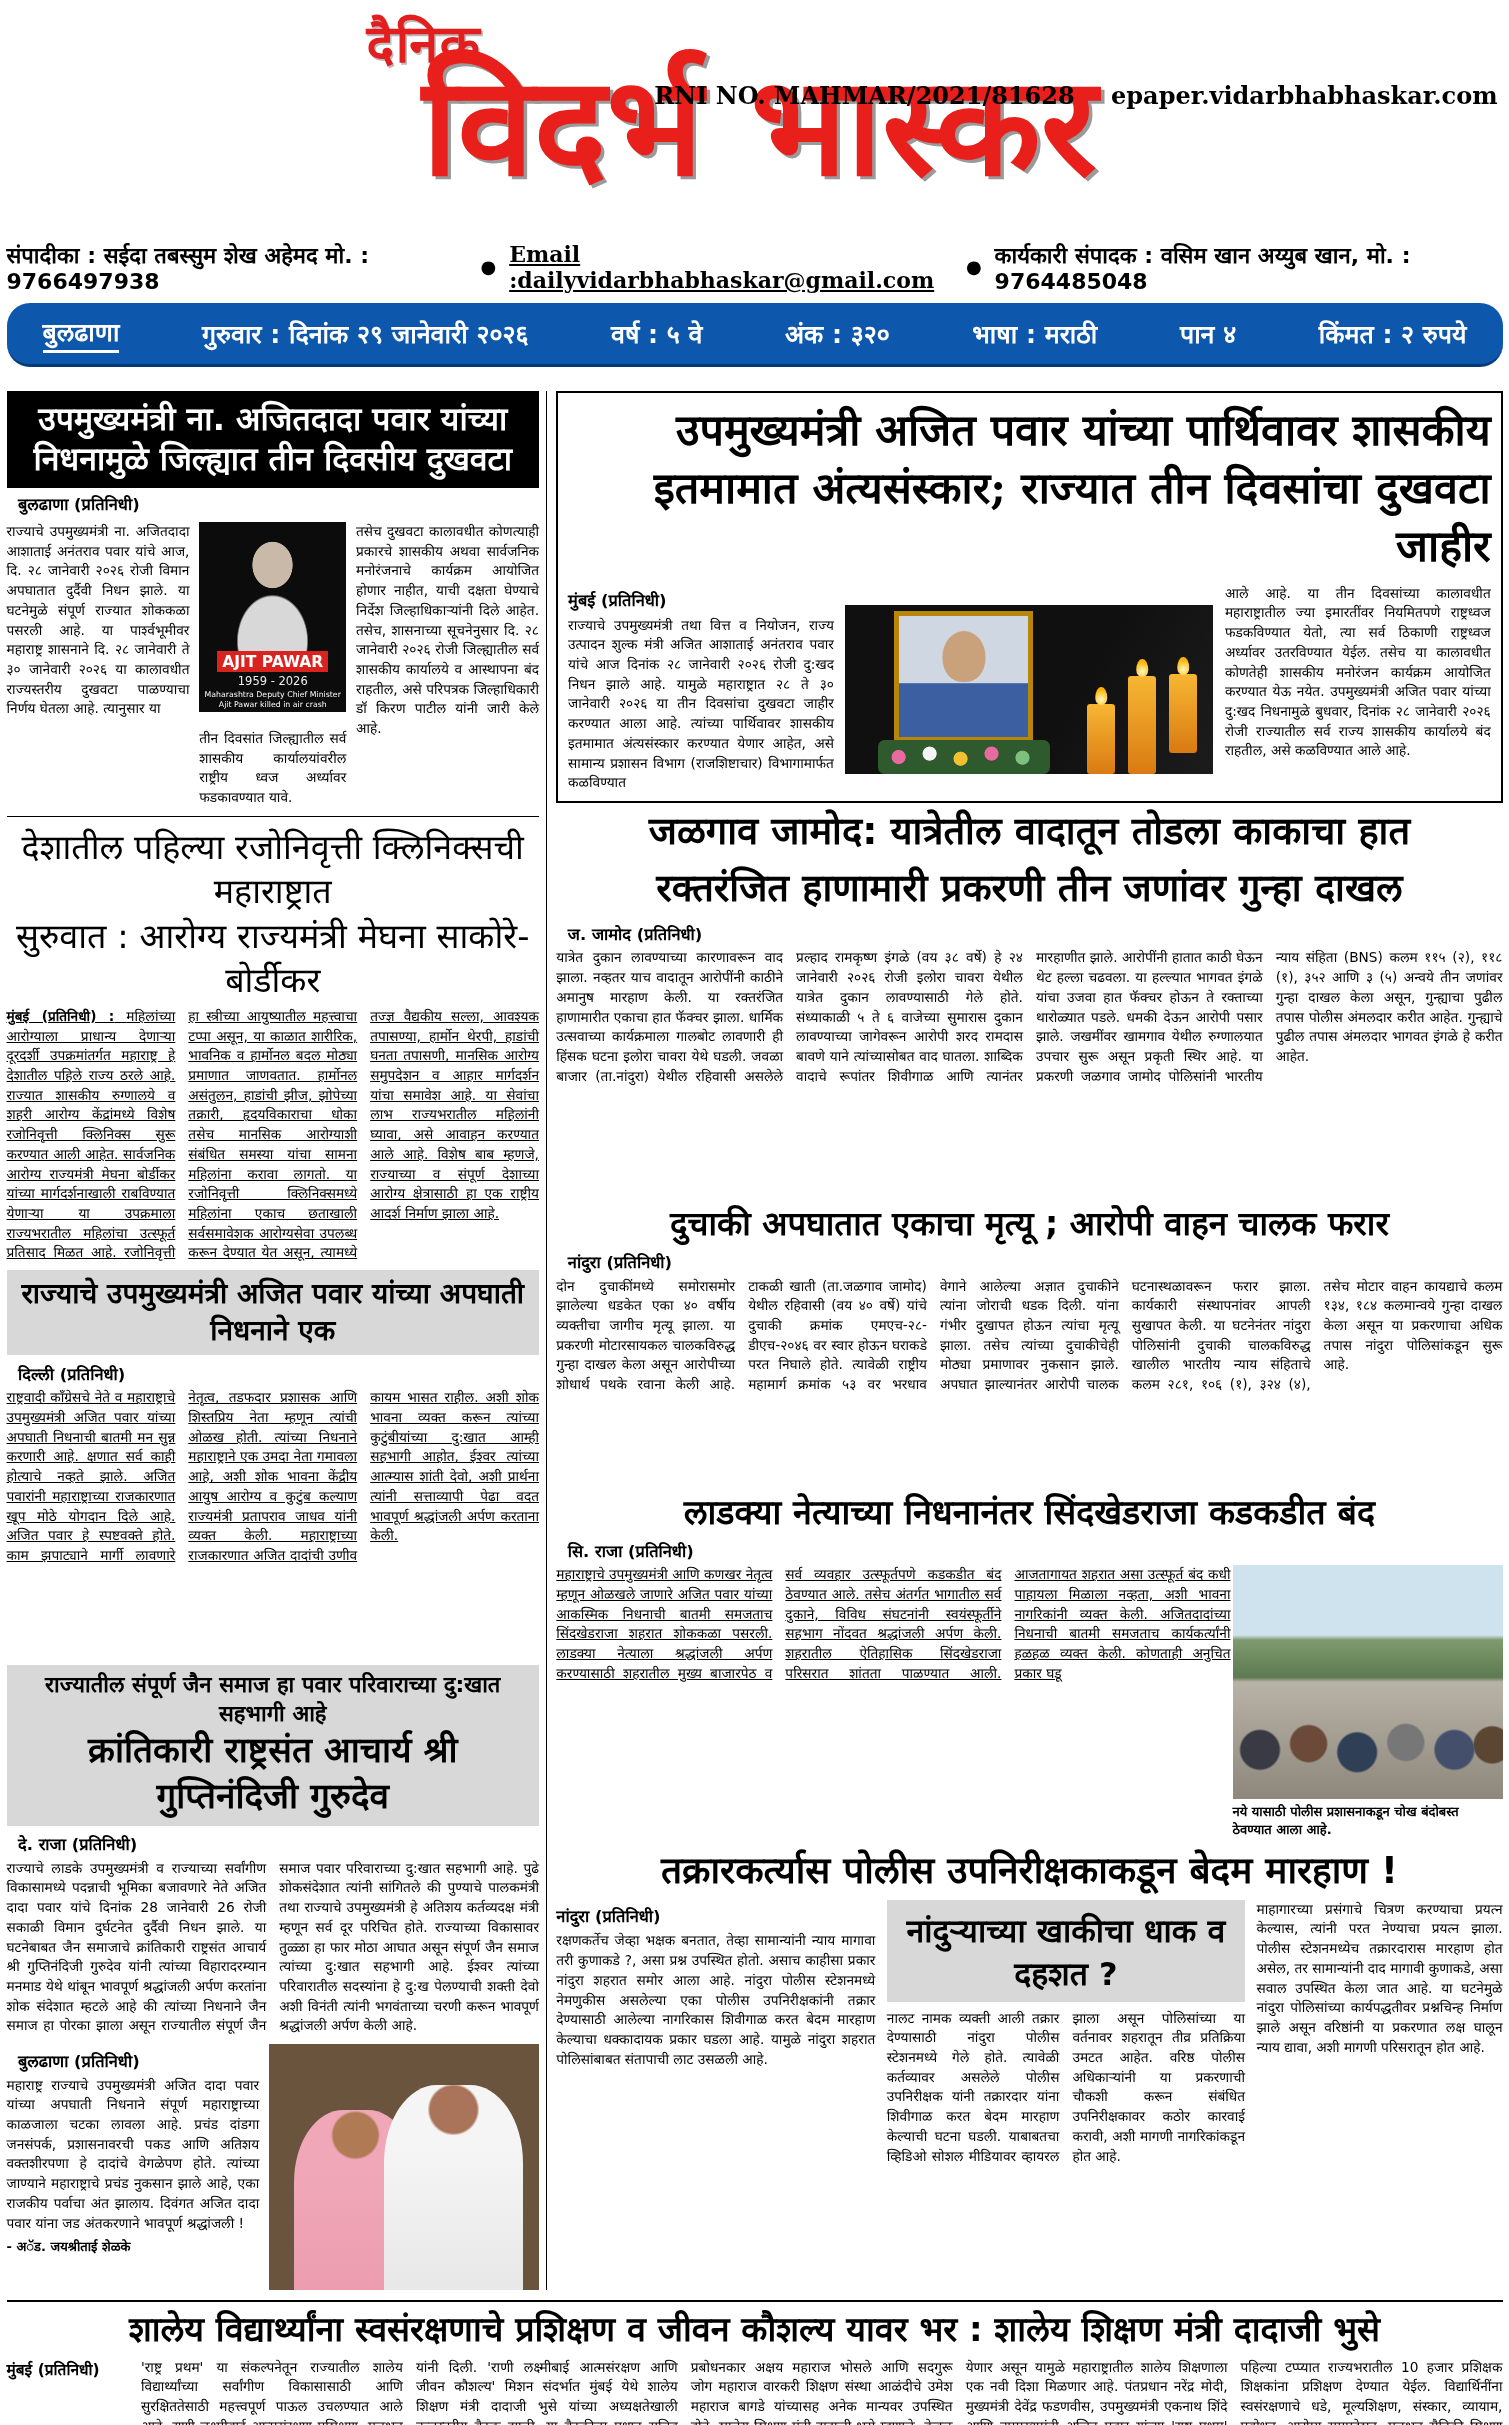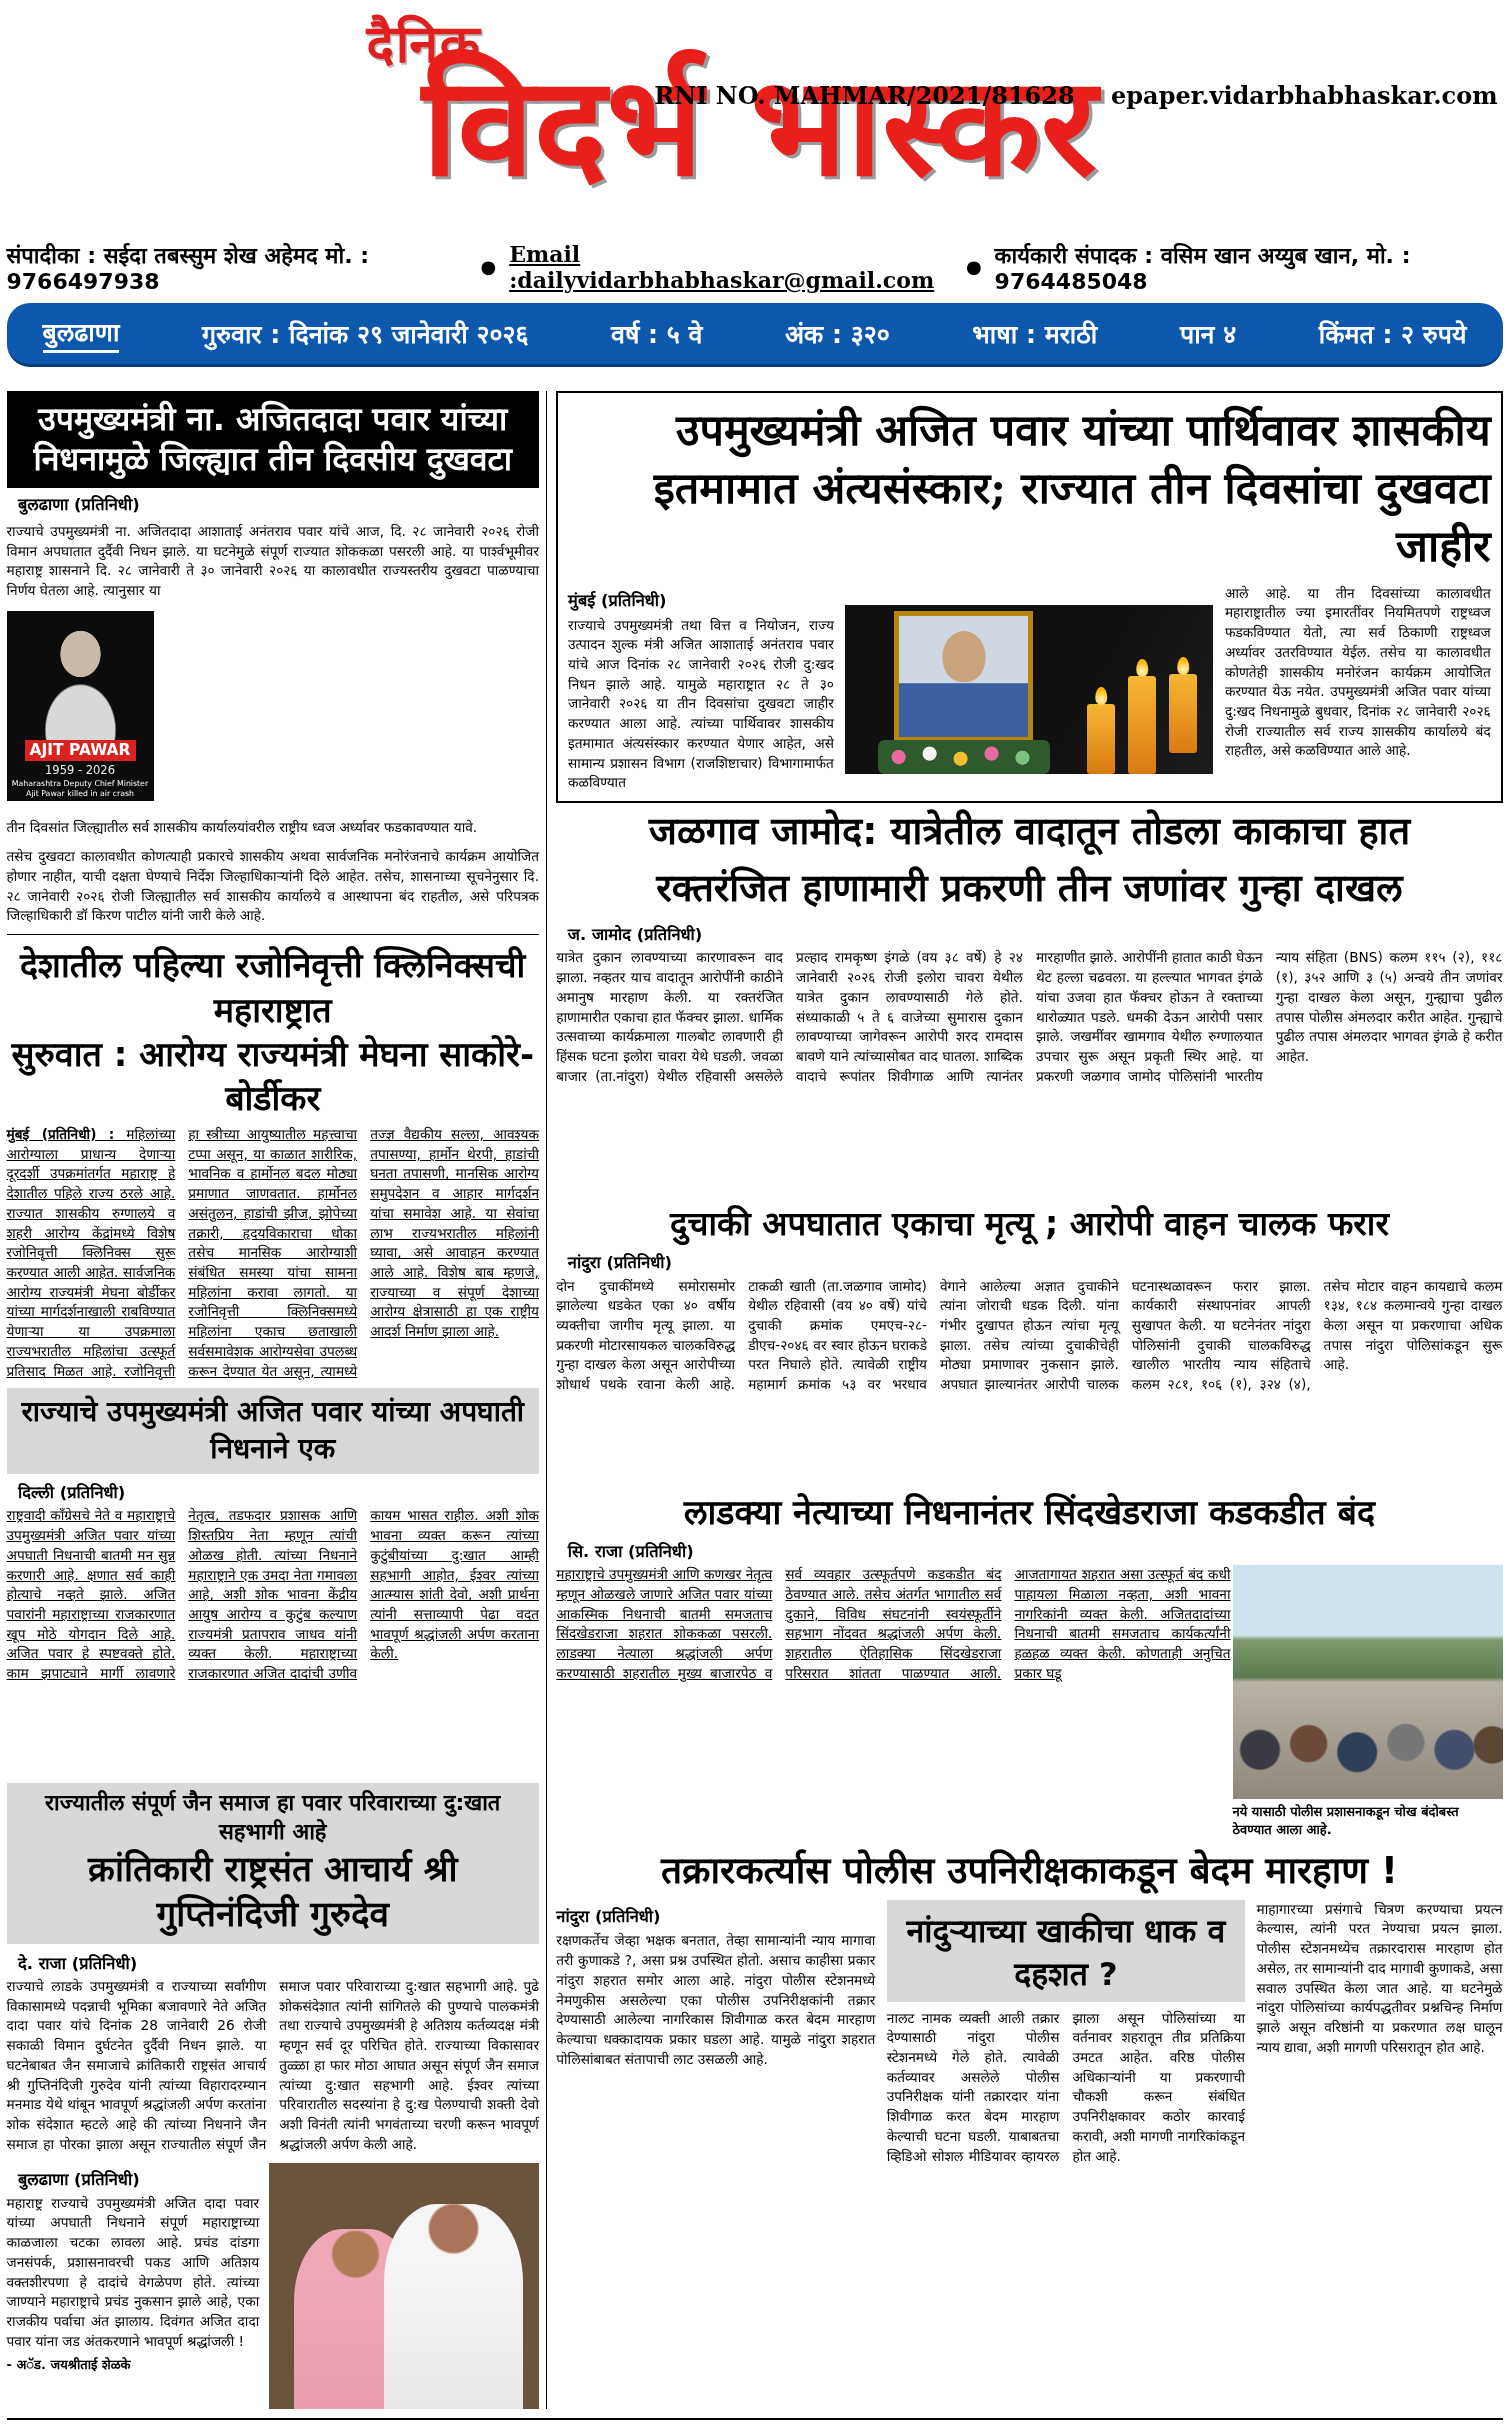--- a/index.html
+++ b/index.html
@@ -37,21 +37,21 @@
   .cols4 { column-count:4; column-gap:13px; }
   .cols5 { column-count:5; column-gap:13px; }
 
   .top-row { display:flex; gap:9.8px; margin-top:24px; }
   .left-rail { width:540px; flex:0 0 540px; border-right:1.6px solid #000; padding-right:6.5px; }
   .right-rail { flex:1; }
 
   
   .a1-head { background:#000; color:#fff; text-align:center; font-weight:bold;
              font-size:32px; line-height:1.25; padding:8.2px 4.9px; }
-  .a1-body { display:flex; gap:9.8px; margin-top:6.5px;flex-direction:column; }
+  .a1-body { display:flex; gap:9.8px; margin-top:6.5px; }
   .a1-col { flex:1; }
   .a1-mid { flex:0 0 147px; display:flex; flex-direction:column; gap:17px; }
   .photo-memorial { width:147px; height:190px; background:#0c0c0c; position:relative; overflow:hidden; }
   .photo-memorial .fig { position:absolute; left:23px; top:11.5px; width:101px; height:123px;
         background:radial-gradient(ellipse 33px 38px at 50% 26%, #c9b9a8 60%, transparent 62%),
                    radial-gradient(ellipse 57px 74px at 50% 88%, #d8d8d8 60%, transparent 63%); }
   .photo-memorial .band { position:absolute; left:18px; top:129px; right:18px; background:#d8231f;
         color:#fff; font-weight:bold; text-align:center; font-size:15.5px; padding:1.6px 0; }
   .photo-memorial .years { position:absolute; left:0; right:0; top:152px; color:#eee; text-align:center; font-size:11.5px; }
   .photo-memorial .cap { position:absolute; left:1.6px; right:1.6px; bottom:1.6px; color:#fff; text-align:center;
@@ -80,21 +80,21 @@
   .candle .flame { position:absolute; left:50%; top:-16.4px; transform:translateX(-50%);
         width:11.5px; height:18px; border-radius:50% 50% 50% 50%/60% 60% 40% 40%;
         background:radial-gradient(circle at 50% 70%, #fff7c0, #ffb400 70%); }
   .c1 { right:98px; bottom:0; height:70px; }
   .c2 { right:57px; bottom:0; height:98px; }
   .c3 { right:16.4px; bottom:21px; height:79px; }
 
   .rule { border-top:1.6px solid #000; margin:8.2px 0; }
 
   
-  .mid-head { text-align:center; font-weight:bold; font-size:34px; line-height:1.3; margin:4.9px 0; }
+  .mid-head { text-align:center; font-weight:normal; font-size:34px; line-height:1.3; margin:4.9px 0; }
   .gray-head { background:#d8d8d8; text-align:center; font-weight:bold; padding:6.5px 4.9px; margin:6.5px 0; }
   .gray-head .l1 { font-size:28px; line-height:1.3; }
   .gray-head .l2 { font-size:35px; line-height:1.3; }
 
   .jamod-head { text-align:center; font-weight:bold; font-size:38px; line-height:1.5; }
   .sec-head { text-align:center; font-weight:bold; font-size:34px; line-height:1.3; margin:8.2px 0 3.3px 0; }
 
   .sind-body { display:flex; gap:2px; }
   .photo-crowd { flex:0 0 270px; height:234px; position:relative; overflow:hidden;
        background:linear-gradient(#cfe3ef 0%, #cfe3ef 30%, #7f9a6e 32%, #5d7a50 48%, #b9b2a6 50%, #8e877c 100%); }

